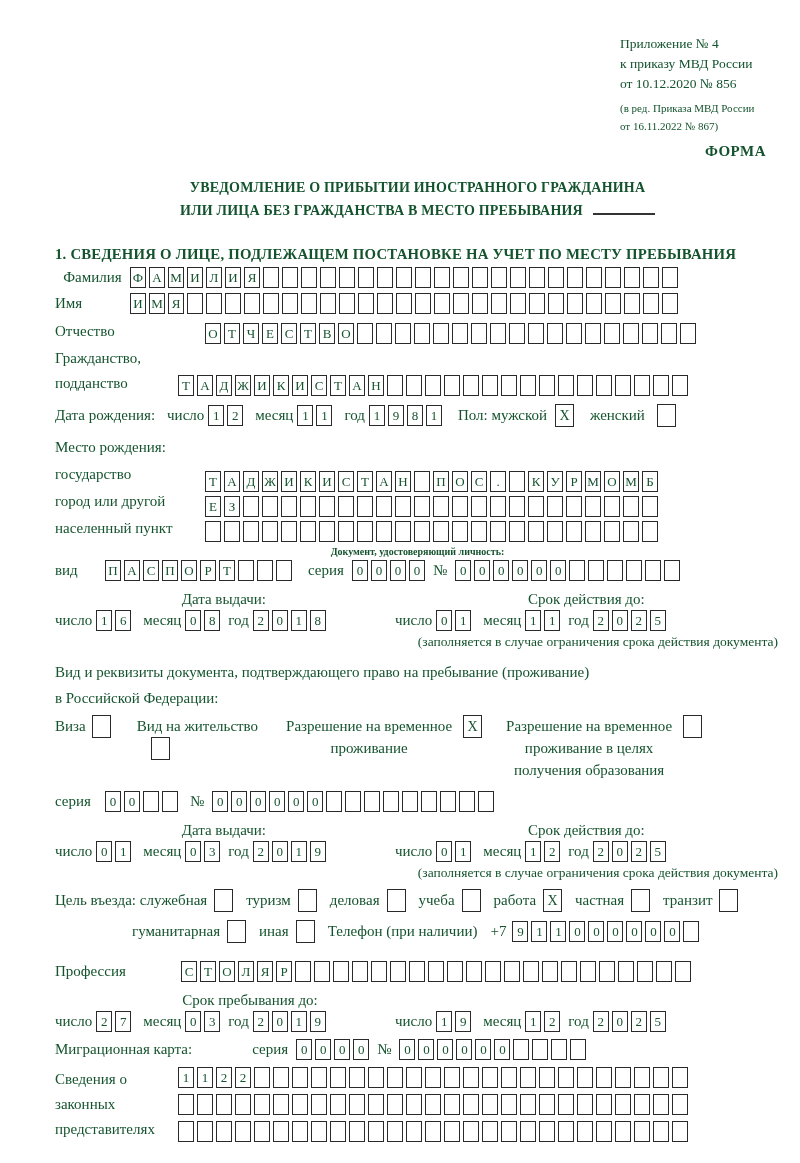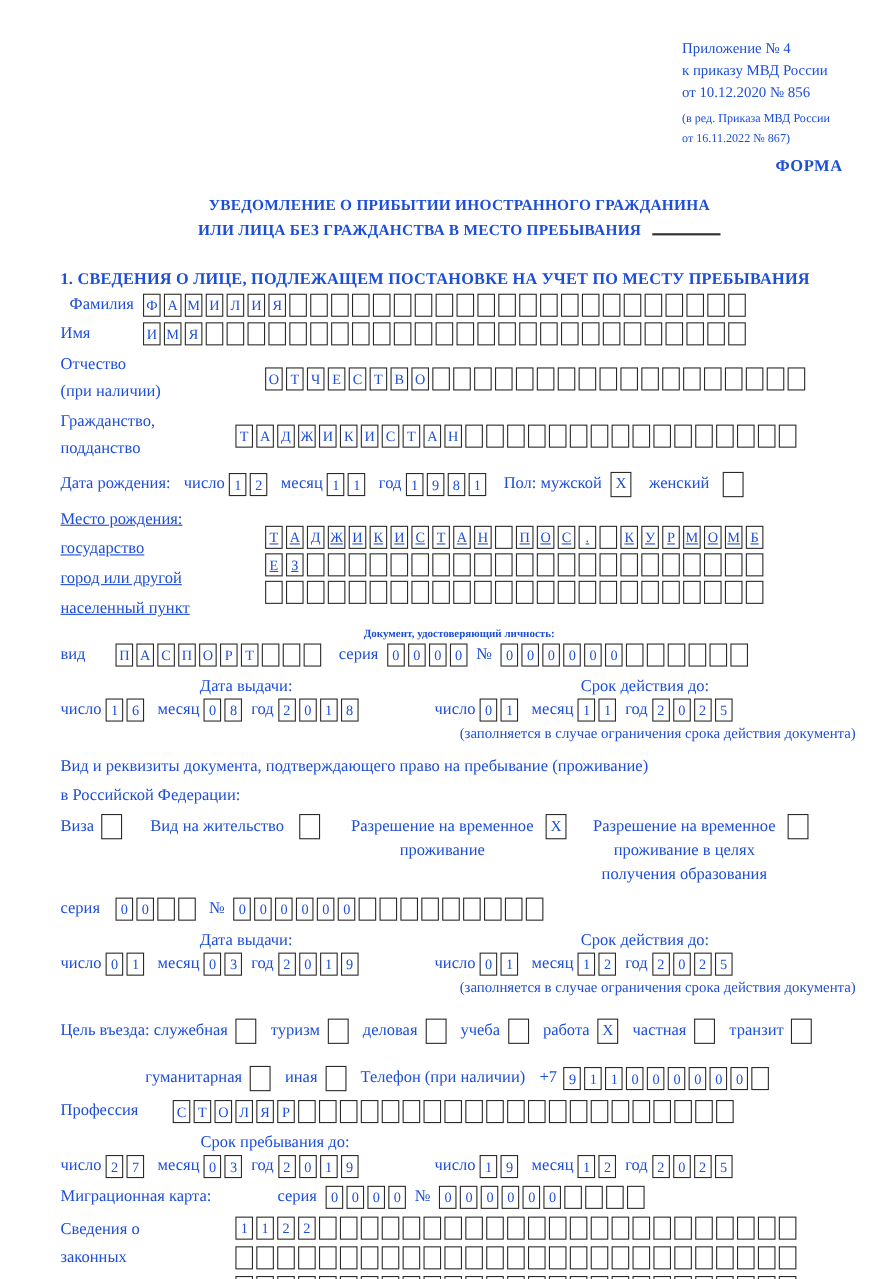--- a/index.html
+++ b/index.html
@@ -2,37 +2,37 @@
 <html lang="ru"><head>
 <meta charset="utf-8">
 <style>
   html,body{margin:0;padding:0;background:#e8e8e8;}
   .page{
     position:relative;
     width:800px;height:1163px;
     box-sizing:border-box;
     margin:0 auto;
     background:#ffffff;
-    color:#1d4ed8;
+    color:#14532d;
     font-family:"Liberation Serif","DejaVu Serif",serif;
     font-size:15px;
     padding:34px 20px 10px 55px;
     overflow:hidden;
   }
   
   .appendix{margin-left:565px;line-height:20px;font-size:13.5px;}
   .appendix .revision{margin-top:5px;font-size:11px;line-height:18px;}
   .forma{margin-left:565px;margin-top:8px;text-align:right;padding-right:14px;font-weight:bold;font-size:15px;letter-spacing:.5px;}
   
   .title{margin-top:16px;text-align:center;font-weight:bold;font-size:14px;line-height:23px;letter-spacing:.2px;}
   .blank-line{display:inline-block;width:62px;border-bottom:2px solid #333;margin-left:10px;vertical-align:baseline;}
   .section-heading{margin-top:24px;font-weight:bold;font-size:14.8px;letter-spacing:.2px;}
   
   .row{display:flex;align-items:center;margin-top:5px;}
-  .row.top{align-items:center;gap:36px;}
+  .row.top{align-items:flex-end;}
   .lbl{flex:none;}
   .w75{width:75px;}
   .w150{width:150px;}
   .w123{width:123px;}
   .lblcol{flex:none;line-height:25px;}
   .cells{display:inline-flex;gap:3px;flex:none;}
   .cell{
     flex:none;box-sizing:border-box;
     width:16px;height:21px;
     border:1.6px solid #2a2a2a;
@@ -51,21 +51,21 @@
   .date-row{display:flex;align-items:center;margin-top:2px;}
   .dgroup{display:inline-flex;align-items:center;}
   .note-right{text-align:right;font-size:13.5px;margin-top:3px;padding-right:2px;}
   .para{margin-top:9px;line-height:26px;}
   
   .permits{display:flex;align-items:flex-start;margin-top:4px;}
   .popt{display:flex;align-items:flex-start;}
   .popt .optlbl{text-align:center;line-height:22px;}
   .popt .cells{margin-left:11px;margin-top:0;}
   .heading-center{margin-top:9px;text-align:center;font-weight:bold;font-size:10px;}
-  .purpose-line{display:flex;align-items:center;margin-top:20px;}
+  .purpose-line{display:flex;align-items:center;margin-top:8px;}
   .purpose-line .cells{margin-left:7px;}
   .purpose-line .lbl{margin-left:13px;}
   .purpose-line .lbl.first{margin-left:0;}
 </style>
 </head>
 <body>
 
 <div class="page">
 
   <div class="appendix">
@@ -152,21 +152,20 @@
         <span class="cell"></span>
         <span class="cell"></span>
         <span class="cell"></span>
         <span class="cell"></span>
       </span>
   </div>
 
   <div class="row top">
     <span class="lblcol w150">
       <div>Отчество</div>
-      <div>(при наличии)</div>
     </span>
     <span class="cells">
         <span class="cell">О</span>
         <span class="cell">Т</span>
         <span class="cell">Ч</span>
         <span class="cell">Е</span>
         <span class="cell">С</span>
         <span class="cell">Т</span>
         <span class="cell">В</span>
         <span class="cell">О</span>
@@ -249,21 +248,21 @@
     <span class="lbl gap16">Пол: мужской</span>
     <span class="cells cb gap8">
         <span class="cell">X</span>
       </span>
     <span class="lbl gap16">женский</span>
     <span class="cells cb gap12">
         <span class="cell"></span>
       </span>
   </div>
 
-  <div class="row top" style="margin-top:7px;text-decoration:underline;">
+  <div class="row top" style="margin-top:7px;">
     <span class="lblcol w150" style="line-height:27px;">
       <div>Место рождения:</div>
       <div>государство</div>
       <div>город или другой</div>
       <div>населенный пункт</div>
     </span>
     <span class="stack">
       <span class="cells">
           <span class="cell">Т</span>
           <span class="cell">А</span>
@@ -436,21 +435,21 @@
     <div>в Российской Федерации:</div>
   </div>
 
   <div class="permits">
     <span class="popt">
       <span class="optlbl">Виза</span>
       <span class="cells cb" style="margin-left:6px;">
           <span class="cell"></span>
         </span>
     </span>
-    <span class="popt" style="margin-left:26px;">
+    <span class="popt" style="margin-left:26px;flex-direction:column;">
       <span class="optlbl">Вид на жительство</span>
       <span class="cells cb" style="margin-left:14px;">
           <span class="cell"></span>
         </span>
     </span>
     <span class="popt" style="margin-left:28px;">
       <span class="optlbl">
         <div>Разрешение на временное</div>
         <div>проживание</div>
       </span>
@@ -592,21 +591,21 @@
         <span class="cell">0</span>
         <span class="cell">0</span>
         <span class="cell">0</span>
         <span class="cell">0</span>
         <span class="cell">0</span>
         <span class="cell">0</span>
         <span class="cell"></span>
       </span>
   </div>
 
-  <div class="row" style="margin-top:8px;">
+  <div class="row" style="margin-top:18px;gap:24px;">
     <span class="lbl" style="width:102px;">Профессия</span>
     <span class="cells">
         <span class="cell">С</span>
         <span class="cell">Т</span>
         <span class="cell">О</span>
         <span class="cell">Л</span>
         <span class="cell">Я</span>
         <span class="cell">Р</span>
         <span class="cell"></span>
         <span class="cell"></span>

